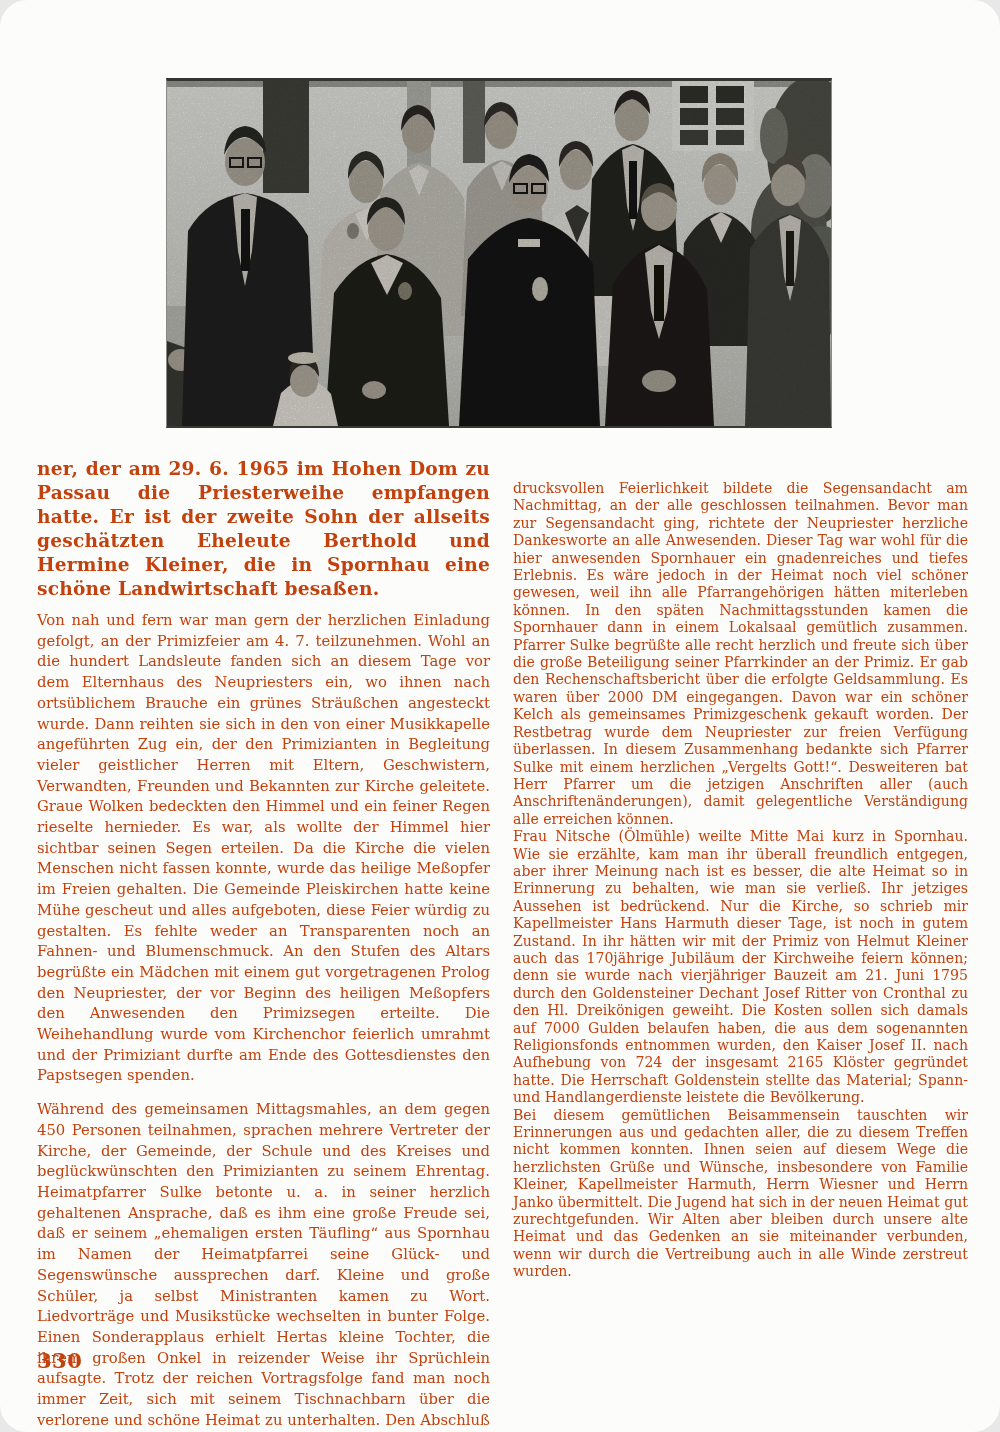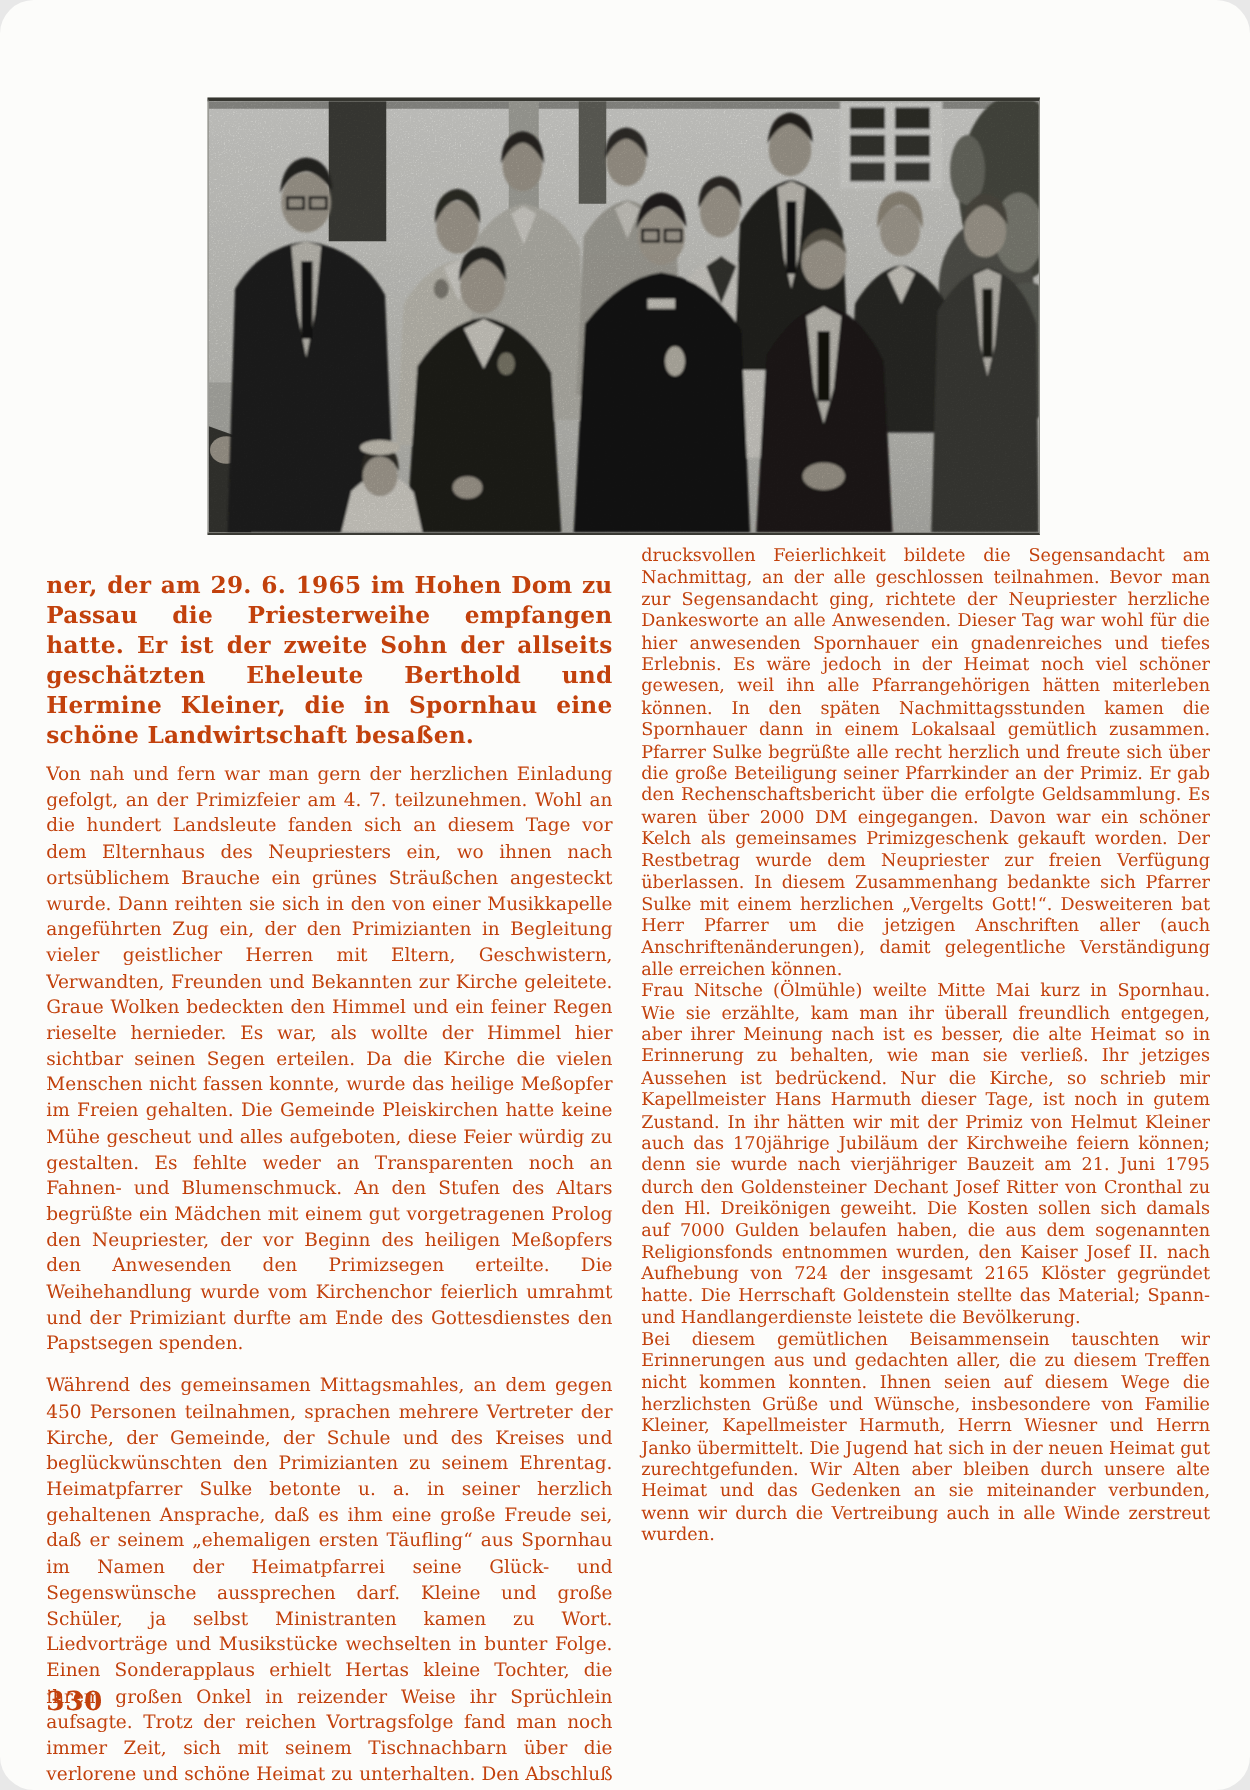--- a/index.html
+++ b/index.html
@@ -27,21 +27,21 @@
   .lead {
     position:absolute; left:37px; top:457px; width:453px;
     font-size:18.6px; line-height:23.9px; font-weight:700;
     text-align:justify; letter-spacing:0.2px;
   }
   .col { position:absolute; text-align:justify; }
   .col p { margin:0; }
   .col-left { left:37px; top:610px; width:453px;
     font-size:14.8px; line-height:20.7px; }
   .col-left p + p { margin-top:13px; }
-  .col-right { left:513px; top:437px; width:455px;
+  .col-right { left:513px; top:480px; width:455px;
     font-size:14.1px; line-height:17.4px; }
   .page-number {
     position:absolute; left:37px; top:1348px;
     font-size:21px; font-weight:700; letter-spacing:0.5px;
   }
 </style>
 </head>
 <body>
 
 <div class="page">

